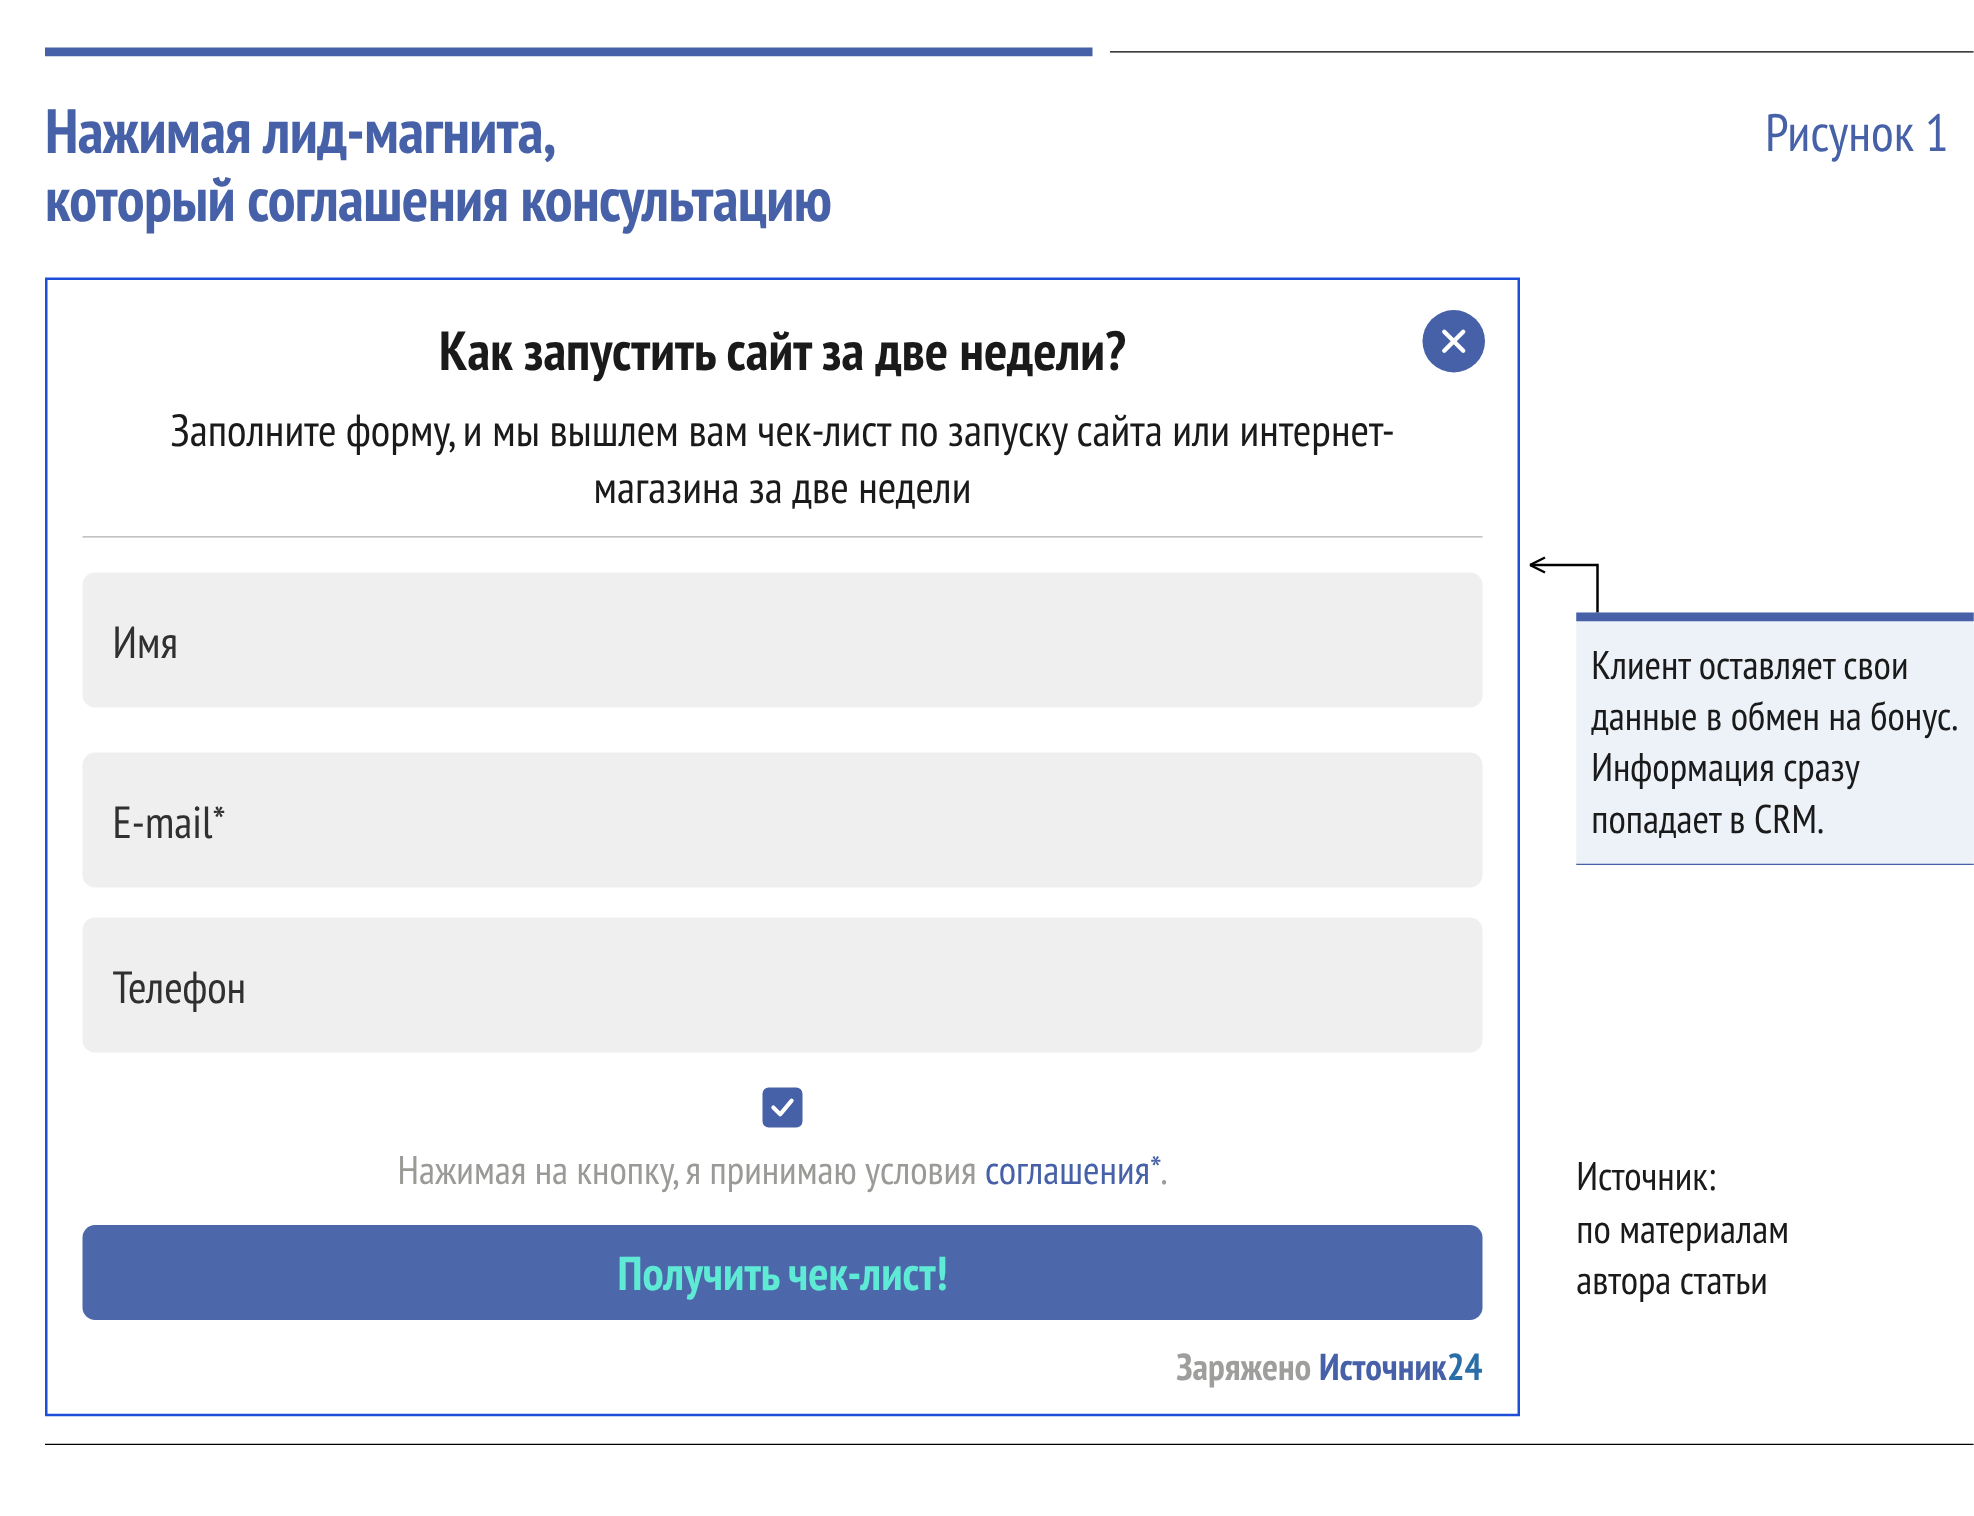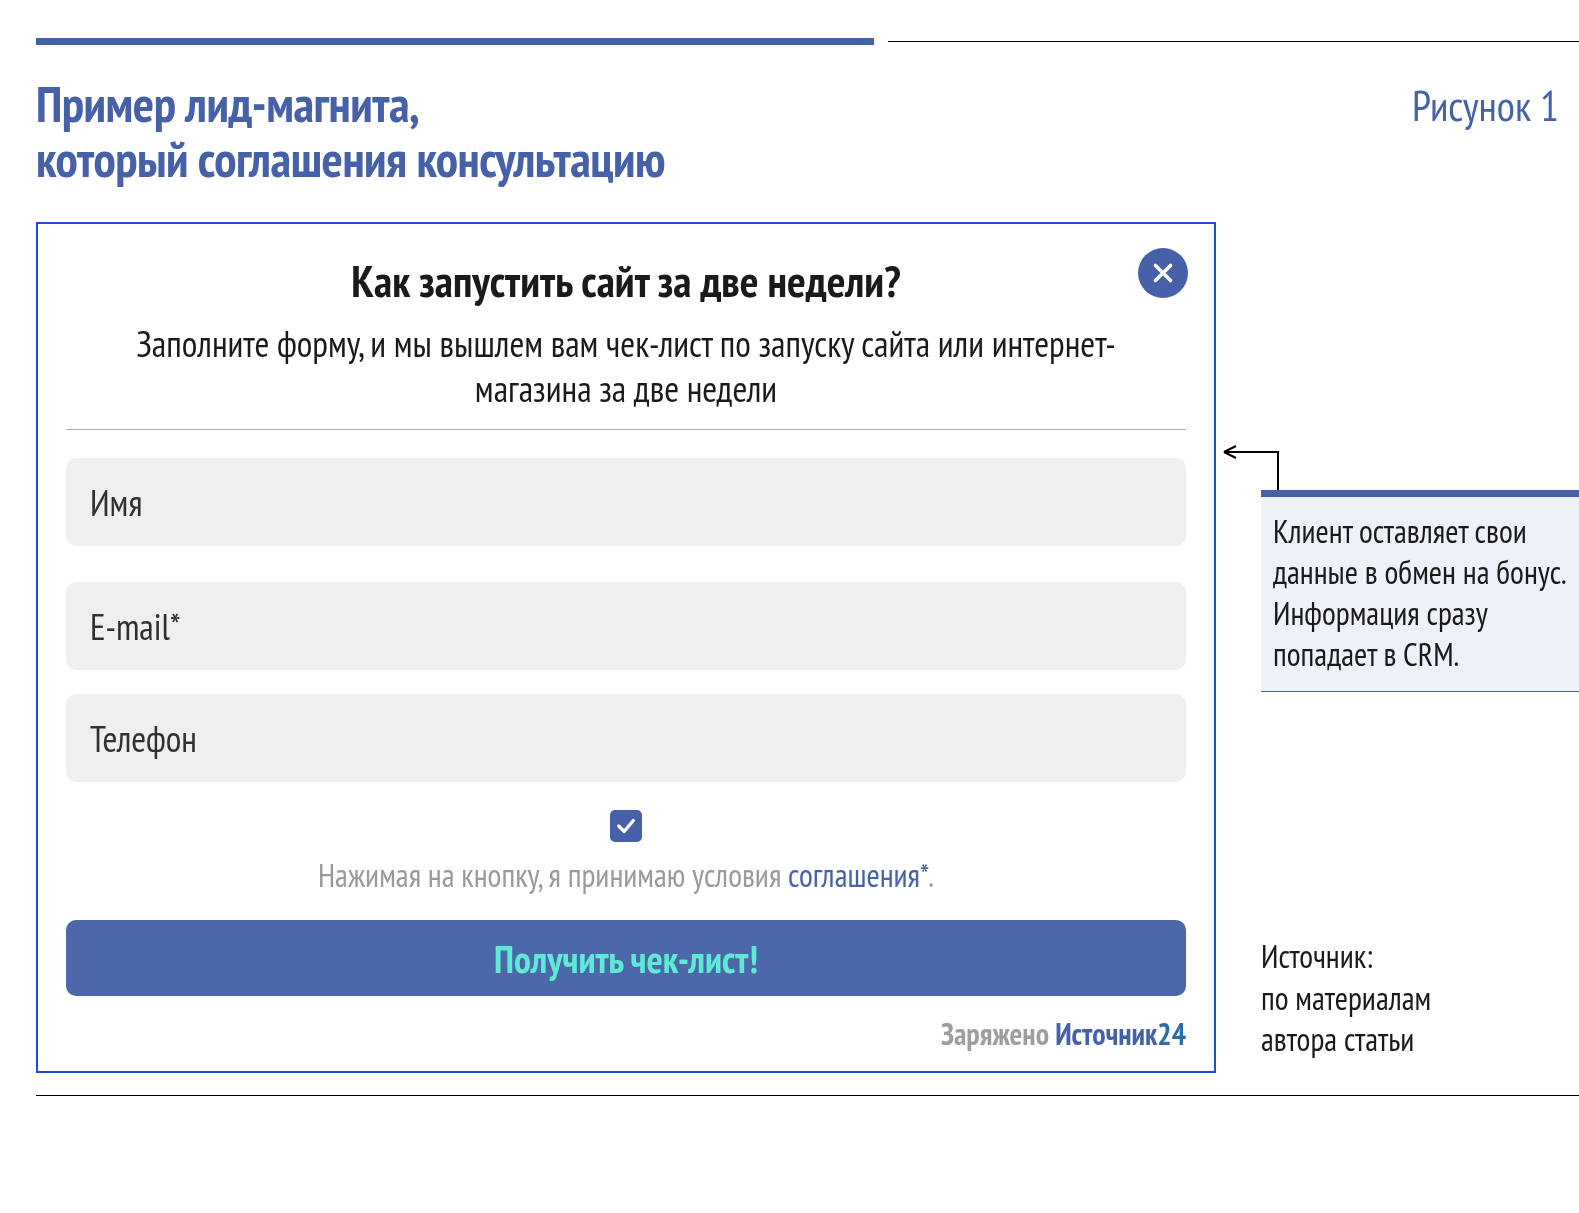--- a/index.html
+++ b/index.html
@@ -63,21 +63,21 @@
     font-size:44px;font-weight:700;text-align:center;
     margin:4px 0 12px 0;
   }
   .card-sub{
     font-size:36px;text-align:center;line-height:1.25;
     padding:0 30px 18px 30px;
     border-bottom:1px solid #b0b0af;
     margin-bottom:28px;
   }
   .field{
-    width:100%;height:88px;border:none;border-radius:10px;
+    width:100%;height:108px;border:none;border-radius:10px;
     background:var(--gray-bg);
     font-size:36px;color:#303030;
     padding:0 24px;margin-bottom:24px;
     font-family:inherit;
   }
   .field::placeholder{color:#303030;}
   .req{color:var(--blue);}
   .consent{
     display:flex;align-items:center;gap:12px;
     font-size:32px;color:var(--muted);
@@ -113,39 +113,39 @@
     left:1225px;top:268px;
     width:320px;
     background:var(--note-bg);
     border-top:7px solid var(--blue);
     border-bottom:1px solid var(--blue);
     padding:14px 12px 16px 12px;
     font-size:32px;line-height:1.28;
   }
   .source{
     position:absolute;
-    left:1225px;top:714px;
+    left:1225px;top:698px;
     font-size:32px;line-height:1.3;
   }
   .field-label{
     position:relative;
     margin-top:12px;
   }
 </style>
 </head>
 <body>
 
 <div class="top-rule-wrap">
   <div class="top-rule-left"></div>
   <div class="top-rule-right"></div>
 </div>
 
 <div class="header-row">
   <div class="title">
-    <span>Пример лид-магнита,</span><br>
+    <span>Нажимая лид-магнита,</span><br>
     <span>который соглашения консультацию</span>
   </div>
   <div class="figno">Рисунок 1</div>
 </div>
 
 <div class="stage">
 
   <div class="card">
     <div class="close">
       <svg viewBox="0 0 24 24">

